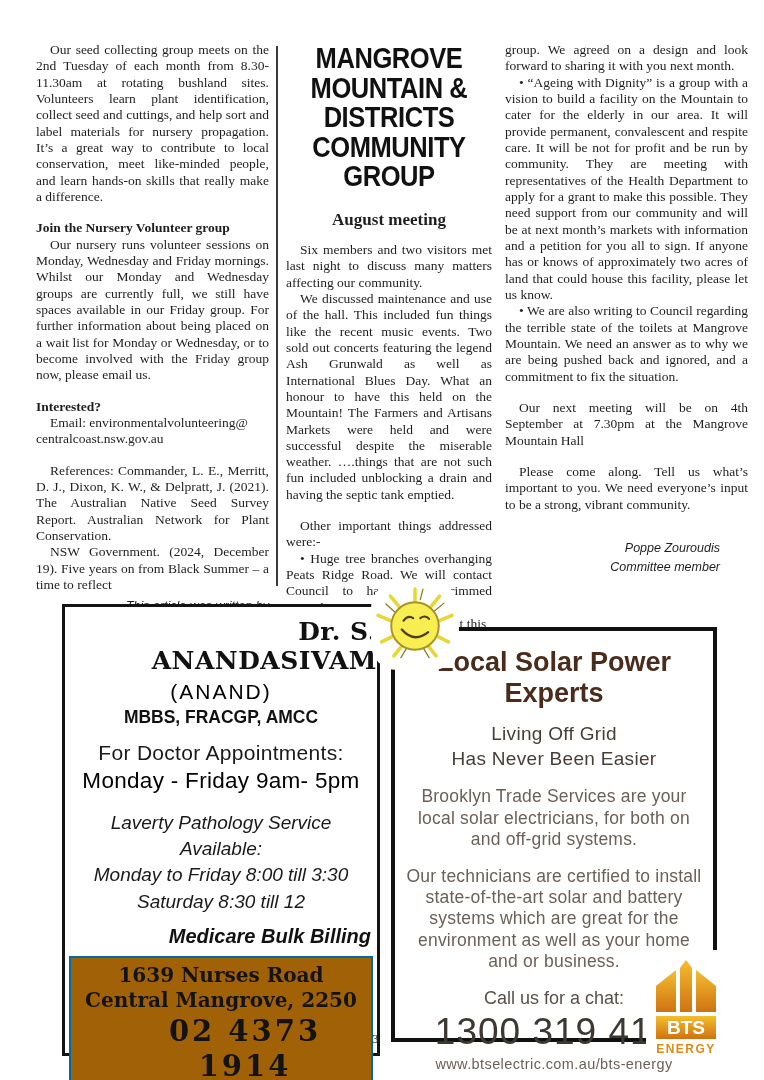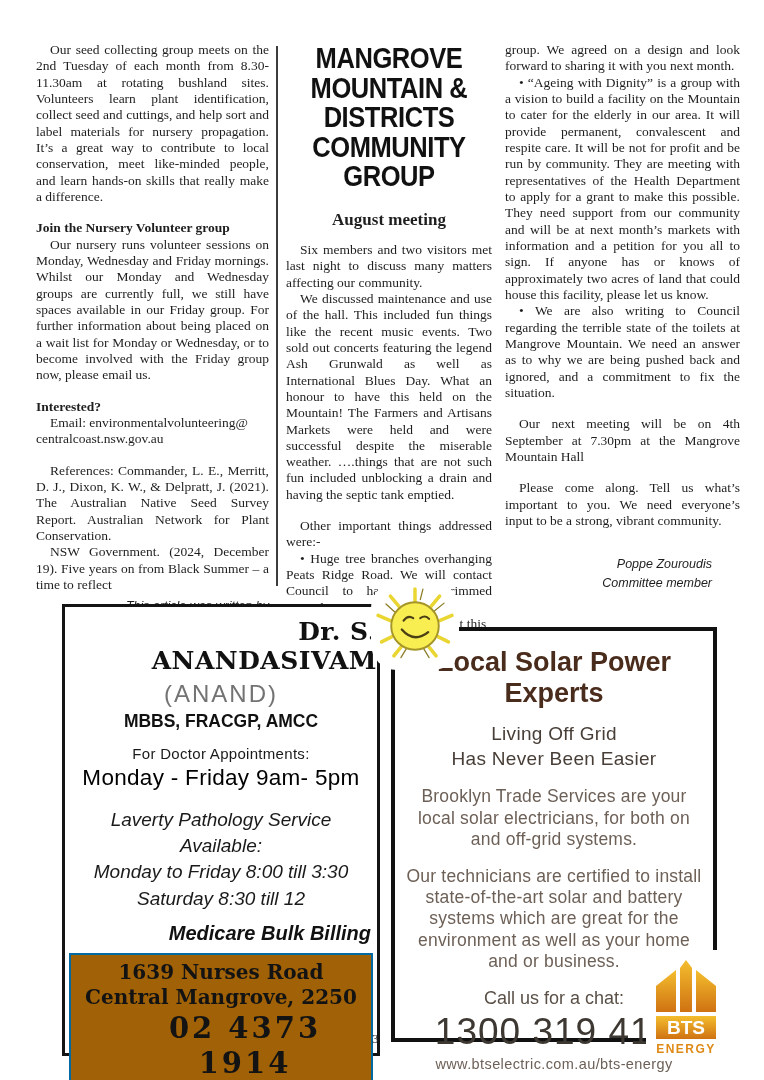--- a/index.html
+++ b/index.html
@@ -1,19 +1,19 @@
 <!DOCTYPE html>
 <html><head>
 <meta charset="utf-8">
 <style>
   html,body{margin:0;padding:0;background:#e8e8e8;}
   .page{position:relative;width:764px;height:1080px;background:#ffffff;overflow:hidden;
         font-family:"Liberation Serif",serif;color:#1e1e1e;}
   
-  .top{display:flex;padding:42px 24px 0 36px;box-sizing:border-box;}
+  .top{display:flex;padding:42px 16px 0 36px;box-sizing:border-box;}
   .col{box-sizing:border-box;}
   .col-left{width:233px;}
   .divider{width:2px;background:#3c3c3c;height:540px;margin:4px 8px 0 7px;flex:none;}
   .col-mid{width:206px;margin-right:13px;}
   .col-right{flex:1;}
   p.body{margin:0;font-size:13.5px;line-height:1.21;text-align:justify;}
   p.ind{text-indent:14px;}
   p.bold{font-weight:bold;}
   .gap{height:15px;}
   .credits{margin-top:4px;font-family:"Liberation Sans",sans-serif;font-style:italic;
@@ -21,23 +21,23 @@
   .credits.r{padding-right:28px;margin-top:26px;}
   .mm-title{margin:2px 0 0 0;}
   .mm-line{font-family:"Liberation Sans",sans-serif;font-weight:800;font-size:29px;
            line-height:1.02;text-align:center;transform:scaleX(0.88);letter-spacing:-0.5px;color:#111;}
   .mm-sub{text-align:center;font-weight:bold;font-size:17px;margin:18px 0 12px 0;}
   
   .ad-doctor{position:absolute;left:62px;top:604px;width:312px;height:446px;border:3px solid #141414;
              background:#fff;text-align:center;font-family:"Liberation Sans",sans-serif;}
   .doc-name{font-family:"DejaVu Serif",serif;font-weight:bold;font-size:25px;margin-top:10px;
             letter-spacing:0.5px;color:#111;text-align:right;}
-  .doc-alias{font-size:24px;letter-spacing:2px;margin-top:5px;color:#737373;}
+  .doc-alias{font-size:21px;letter-spacing:2px;margin-top:5px;color:#000000;}
   .doc-quals{font-weight:bold;font-size:19px;margin-top:2px;transform:scaleX(0.92);color:#111;}
-  .doc-appt1{font-size:15px;margin-top:13px;letter-spacing:0.3px;color:#1a1a1a;}
+  .doc-appt1{font-size:21px;margin-top:13px;letter-spacing:0.3px;color:#1a1a1a;}
   .doc-appt2{font-size:22.5px;margin-top:3px;letter-spacing:0.3px;color:#000000;}
   .doc-path{font-style:italic;font-size:19px;line-height:1.38;margin-top:16px;color:#1a1a1a;}
   .doc-billing{font-weight:bold;font-style:italic;font-size:20px;text-align:right;
                padding-right:6px;margin-top:10px;color:#111;}
   .doc-address{background:#a16207;border:2px solid #0369a1;margin:8px 4px 0 4px;padding:5px 0 6px 0;
                font-family:"DejaVu Serif",serif;font-weight:bold;color:#131313;}
   .doc-addr-line{font-size:20px;line-height:1.25;}
   .doc-phone{font-size:29px;letter-spacing:3px;line-height:1.2;margin-top:1px;padding-left:48px;}
   
   .ad-solar{position:absolute;left:391px;top:627px;width:318px;height:407px;border:4px solid #111;

